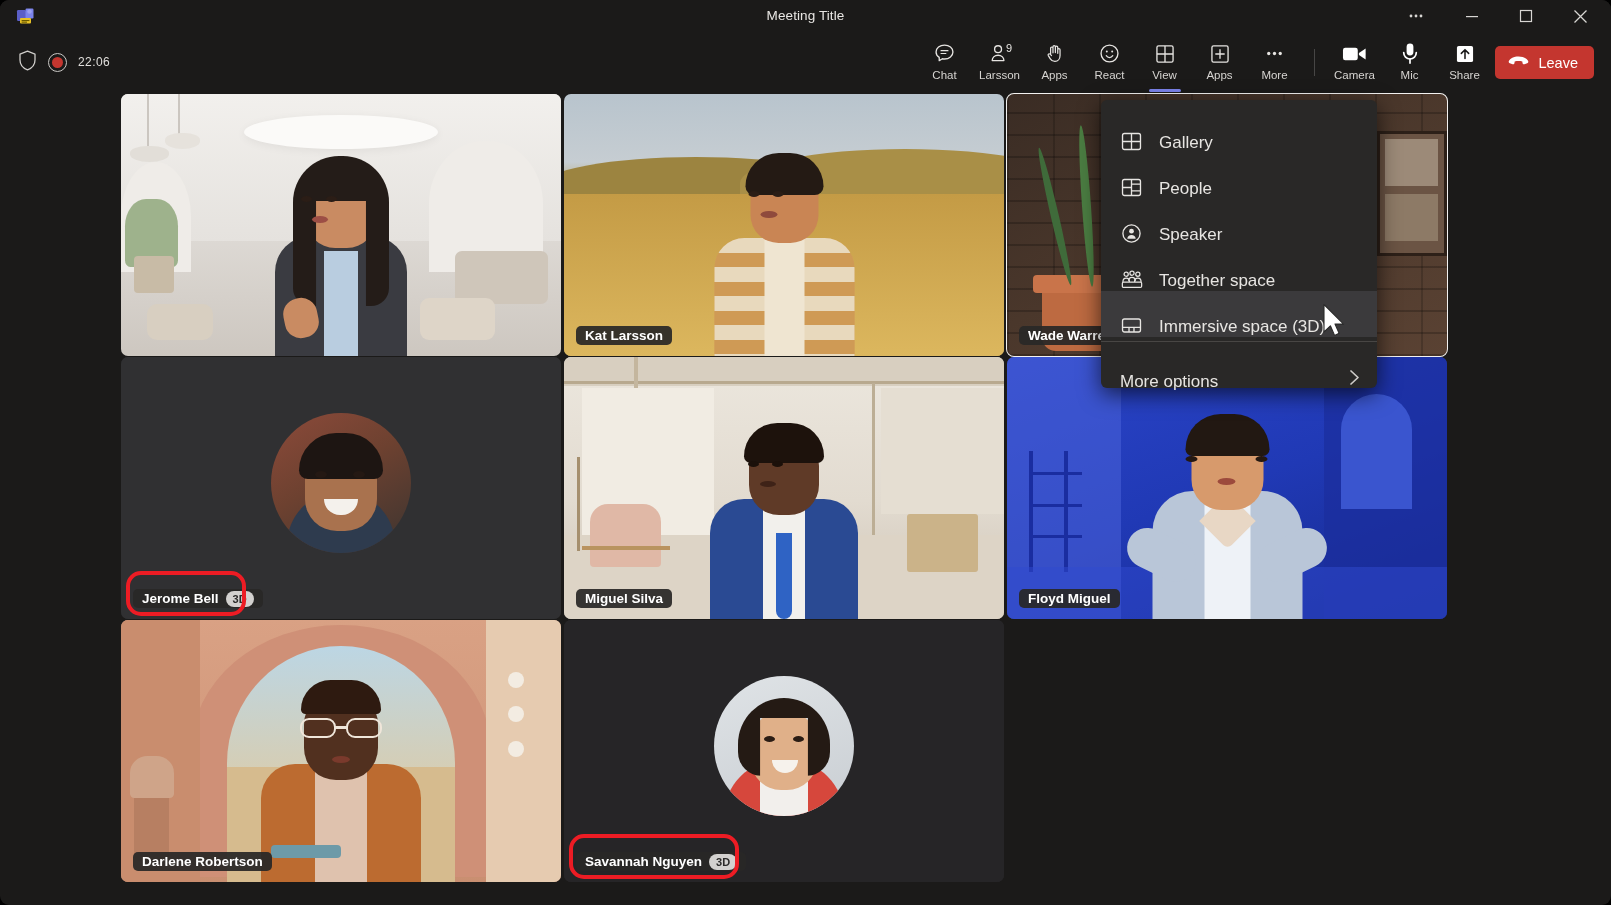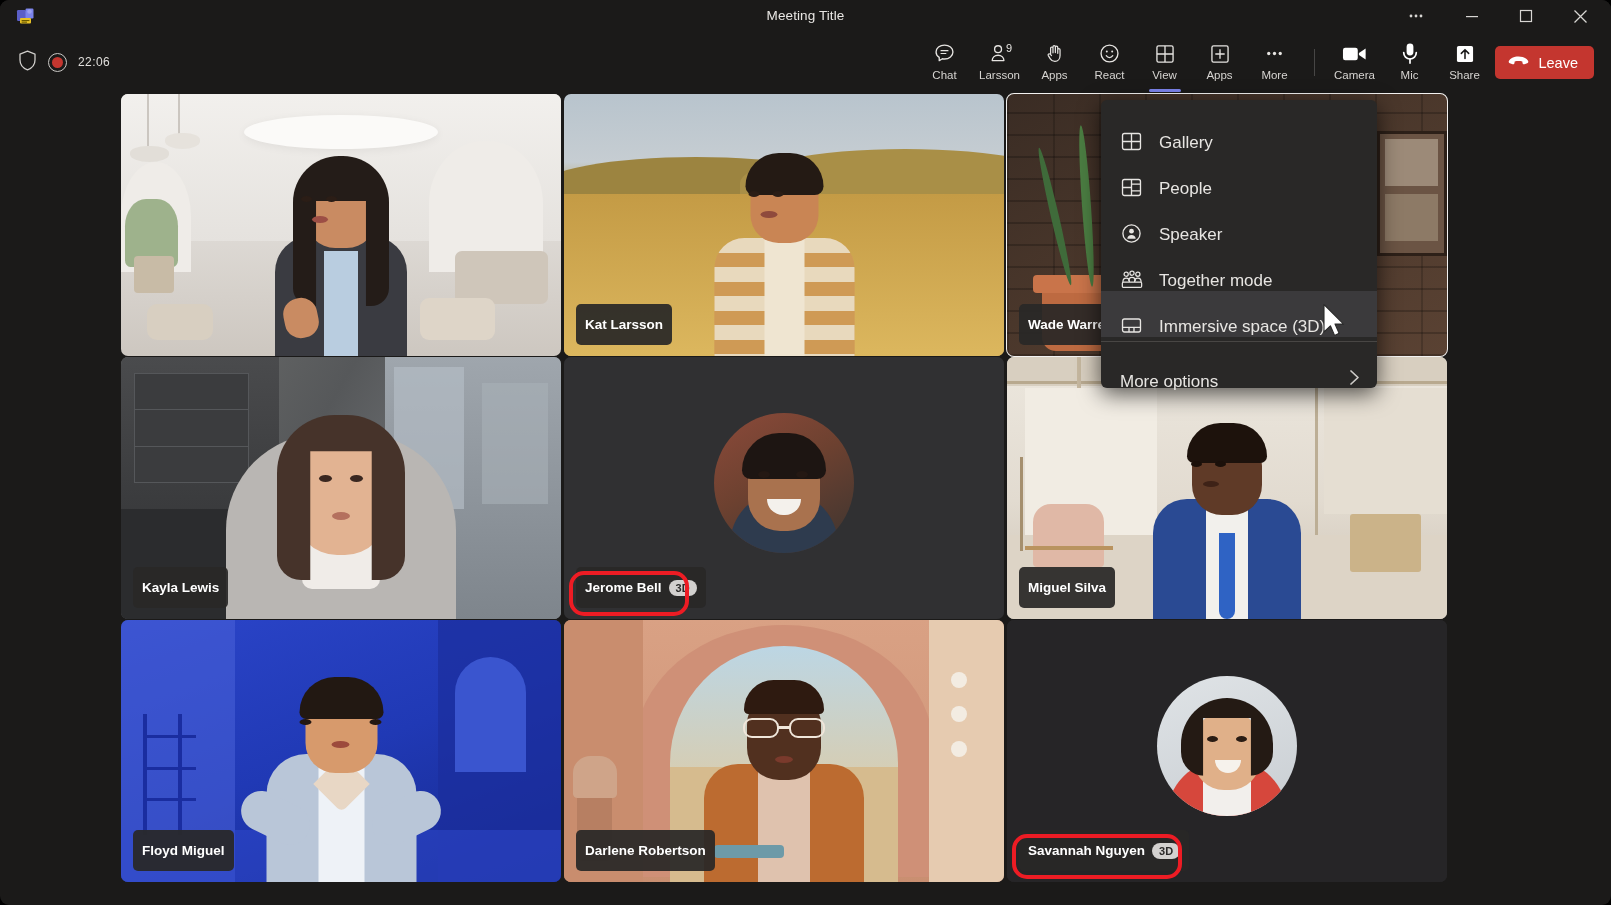--- a/index.html
+++ b/index.html
@@ -105,21 +105,21 @@
     grid-template-rows: 262px 262px 262px;
     gap: 1px 3px;
   }
   .tile {
     position: relative; overflow: hidden; border-radius: 7px;
     background: #2a2a2c;
   }
   .tile.speaking { outline: 2.5px solid #f3f2f1; outline-offset: -1px; }
   .namechip {
     position: absolute; left: 12px; bottom: 11px;
-    height: 41px; padding: 0 9px;
+    height: 19px; padding: 0 9px;
     background: rgba(41,40,39,.93); border-radius: 5px;
     display: flex; align-items: center; gap: 7px;
     color: #fff; font-size: 13.5px; font-weight: bold;
     white-space: nowrap; z-index: 4;
   }
   .badge3d {
     background: #d3d1cf; color: #2b2a29;
     font-size: 11px; font-weight: bold;
     border-radius: 10px; padding: 2px 7px; line-height: 12px;
   }
@@ -399,43 +399,20 @@
         <div style="position:absolute;left:84%;top:14%;width:16%;height:48%;background:#6b5444;border:3px solid #2d2018;"></div>
         <div style="position:absolute;left:86%;top:17%;width:12%;height:18%;background:#9c8a78;"></div>
         <div style="position:absolute;left:86%;top:38%;width:12%;height:18%;background:#8d7a66;"></div>
         <div style="position:absolute;left:60%;top:28%;width:18%;height:52%;background:#2e2119;border-radius:40px 40px 0 0;opacity:.55;"></div>
       </div>
       <div class="namechip">
         <span>Wade Warren</span>
       </div>
     </div>
 
-    <div class="tile">
-      <div class="scene" style="background:linear-gradient(120deg,#6f706e 0%,#56585a 40%,#8e9296 100%);">
-        <div style="position:absolute;left:0;top:0;width:36%;height:100%;background:linear-gradient(180deg,#4a4b4d,#2e2f31);"></div>
-        <div style="position:absolute;left:3%;top:6%;width:26%;height:42%;background:#3b3c3e;border:1px solid #55575a;"></div>
-        <div style="position:absolute;left:3%;top:20%;width:26%;height:1px;background:#55575a;"></div>
-        <div style="position:absolute;left:3%;top:34%;width:26%;height:1px;background:#55575a;"></div>
-        <div style="position:absolute;left:60%;top:0;width:40%;height:100%;background:linear-gradient(180deg,#9fa6ad,#7e858c);"></div>
-        <div style="position:absolute;left:62%;top:4%;width:16%;height:54%;background:#b4bcc4;opacity:.7;"></div>
-        <div style="position:absolute;left:82%;top:10%;width:15%;height:46%;background:#a8b0b8;opacity:.6;"></div>
-        <div style="position:absolute;left:0;top:58%;width:36%;height:42%;background:#2b2c2e;"></div>
-
-        <div style="position:absolute;left:50%;bottom:0;transform:translateX(-50%);width:230px;height:185px;background:#b9b6b3;border-radius:96px 96px 0 0;"></div>
-        <div style="position:absolute;left:50%;bottom:30px;transform:translateX(-50%);width:78px;height:90px;background:#f0ece8;border-radius:10px;"></div>
-        <div style="position:absolute;left:50%;top:76px;transform:translateX(-50%);width:92px;height:122px;background:#e2b392;border-radius:46px 46px 42px 42px;"></div>
-        <div style="position:absolute;left:50%;top:58px;transform:translateX(-50%);width:128px;height:165px;background:#46332a;border-radius:58px 58px 24px 24px;clip-path:polygon(0 0,100% 0,100% 100%,74% 100%,74% 22%,26% 22%,26% 100%,0 100%);"></div>
-        <div style="position:absolute;left:calc(50% - 22px);top:118px;width:13px;height:7px;background:#3a2720;border-radius:50%;"></div>
-        <div style="position:absolute;left:calc(50% + 9px);top:118px;width:13px;height:7px;background:#3a2720;border-radius:50%;"></div>
-        <div style="position:absolute;left:calc(50% - 9px);top:155px;width:18px;height:8px;background:#b4705e;border-radius:50%;"></div>
-      </div>
-      <div class="namechip">
-        <span>Kayla Lewis</span>
-      </div>
-    </div>
 
     <div class="tile">
       <div class="scene" style="background:#303032;"></div>
       <div class="avatar-circle">
         <div style="position:absolute;inset:0;background:linear-gradient(150deg,#8c4a3a,#6d4130 45%,#3b3430);"></div>
         <div style="position:absolute;left:50%;bottom:0;transform:translateX(-50%);width:108px;height:62px;background:#2e3b4e;border-radius:54px 54px 0 0;"></div>
         <div style="position:absolute;left:50%;top:30px;transform:translateX(-50%);width:72px;height:88px;background:#a9724e;border-radius:36px 36px 32px 32px;"></div>
         <div style="position:absolute;left:50%;top:20px;transform:translateX(-50%);width:84px;height:46px;background:#1d1512;border-radius:42px 42px 10px 10px;"></div>
         <div style="position:absolute;left:44px;top:58px;width:12px;height:7px;background:#241813;border-radius:50%;"></div>
         <div style="position:absolute;left:82px;top:58px;width:12px;height:7px;background:#241813;border-radius:50%;"></div>
@@ -597,21 +574,21 @@
         <svg width="22" height="21" viewBox="0 0 23 22">
           <circle cx="5.4" cy="5.4" r="2.2" fill="none" stroke="#e7e5e2" stroke-width="1.3"></circle>
           <circle cx="11.5" cy="4.4" r="2.2" fill="none" stroke="#e7e5e2" stroke-width="1.3"></circle>
           <circle cx="17.6" cy="5.4" r="2.2" fill="none" stroke="#e7e5e2" stroke-width="1.3"></circle>
           <path d="M2 13.6c0-2.6 1.6-4 3.4-4s3.4 1.4 3.4 4" fill="none" stroke="#e7e5e2" stroke-width="1.3"></path>
           <path d="M8.1 12.8c0-2.6 1.6-4 3.4-4s3.4 1.4 3.4 4" fill="none" stroke="#e7e5e2" stroke-width="1.3"></path>
           <path d="M14.2 13.6c0-2.6 1.6-4 3.4-4s3.4 1.4 3.4 4" fill="none" stroke="#e7e5e2" stroke-width="1.3"></path>
           <rect x="1.4" y="13.8" width="20.2" height="5.4" rx="1.2" fill="none" stroke="#e7e5e2" stroke-width="1.3"></rect>
         </svg>
       </span>
-      <span>Together mode</span>
+      <span>Together space</span>
     </div>
 
     <div class="mitem sel">
       <span class="micon">
         <svg width="21" height="21" viewBox="0 0 22 22">
           <rect x="1.6" y="4.2" width="18.8" height="13.6" rx="2" fill="none" stroke="#e7e5e2" stroke-width="1.4"></rect>
           <path d="M1.6 13h18.8M8.4 13v4.8M13.6 13v4.8" stroke="#e7e5e2" stroke-width="1.4"></path>
         </svg>
       </span>
       <span>Immersive space (3D)</span>

